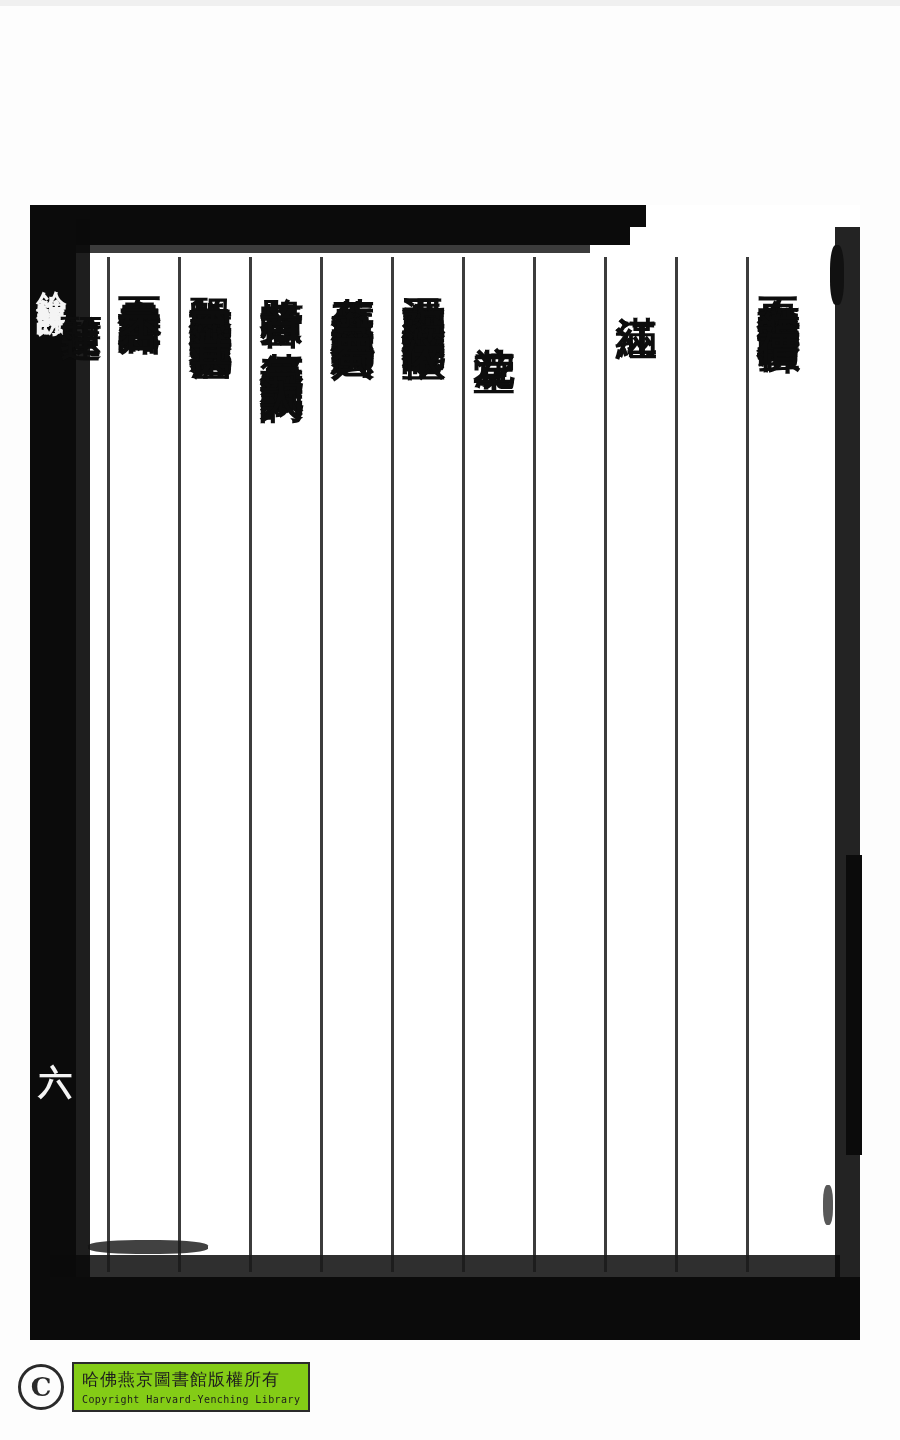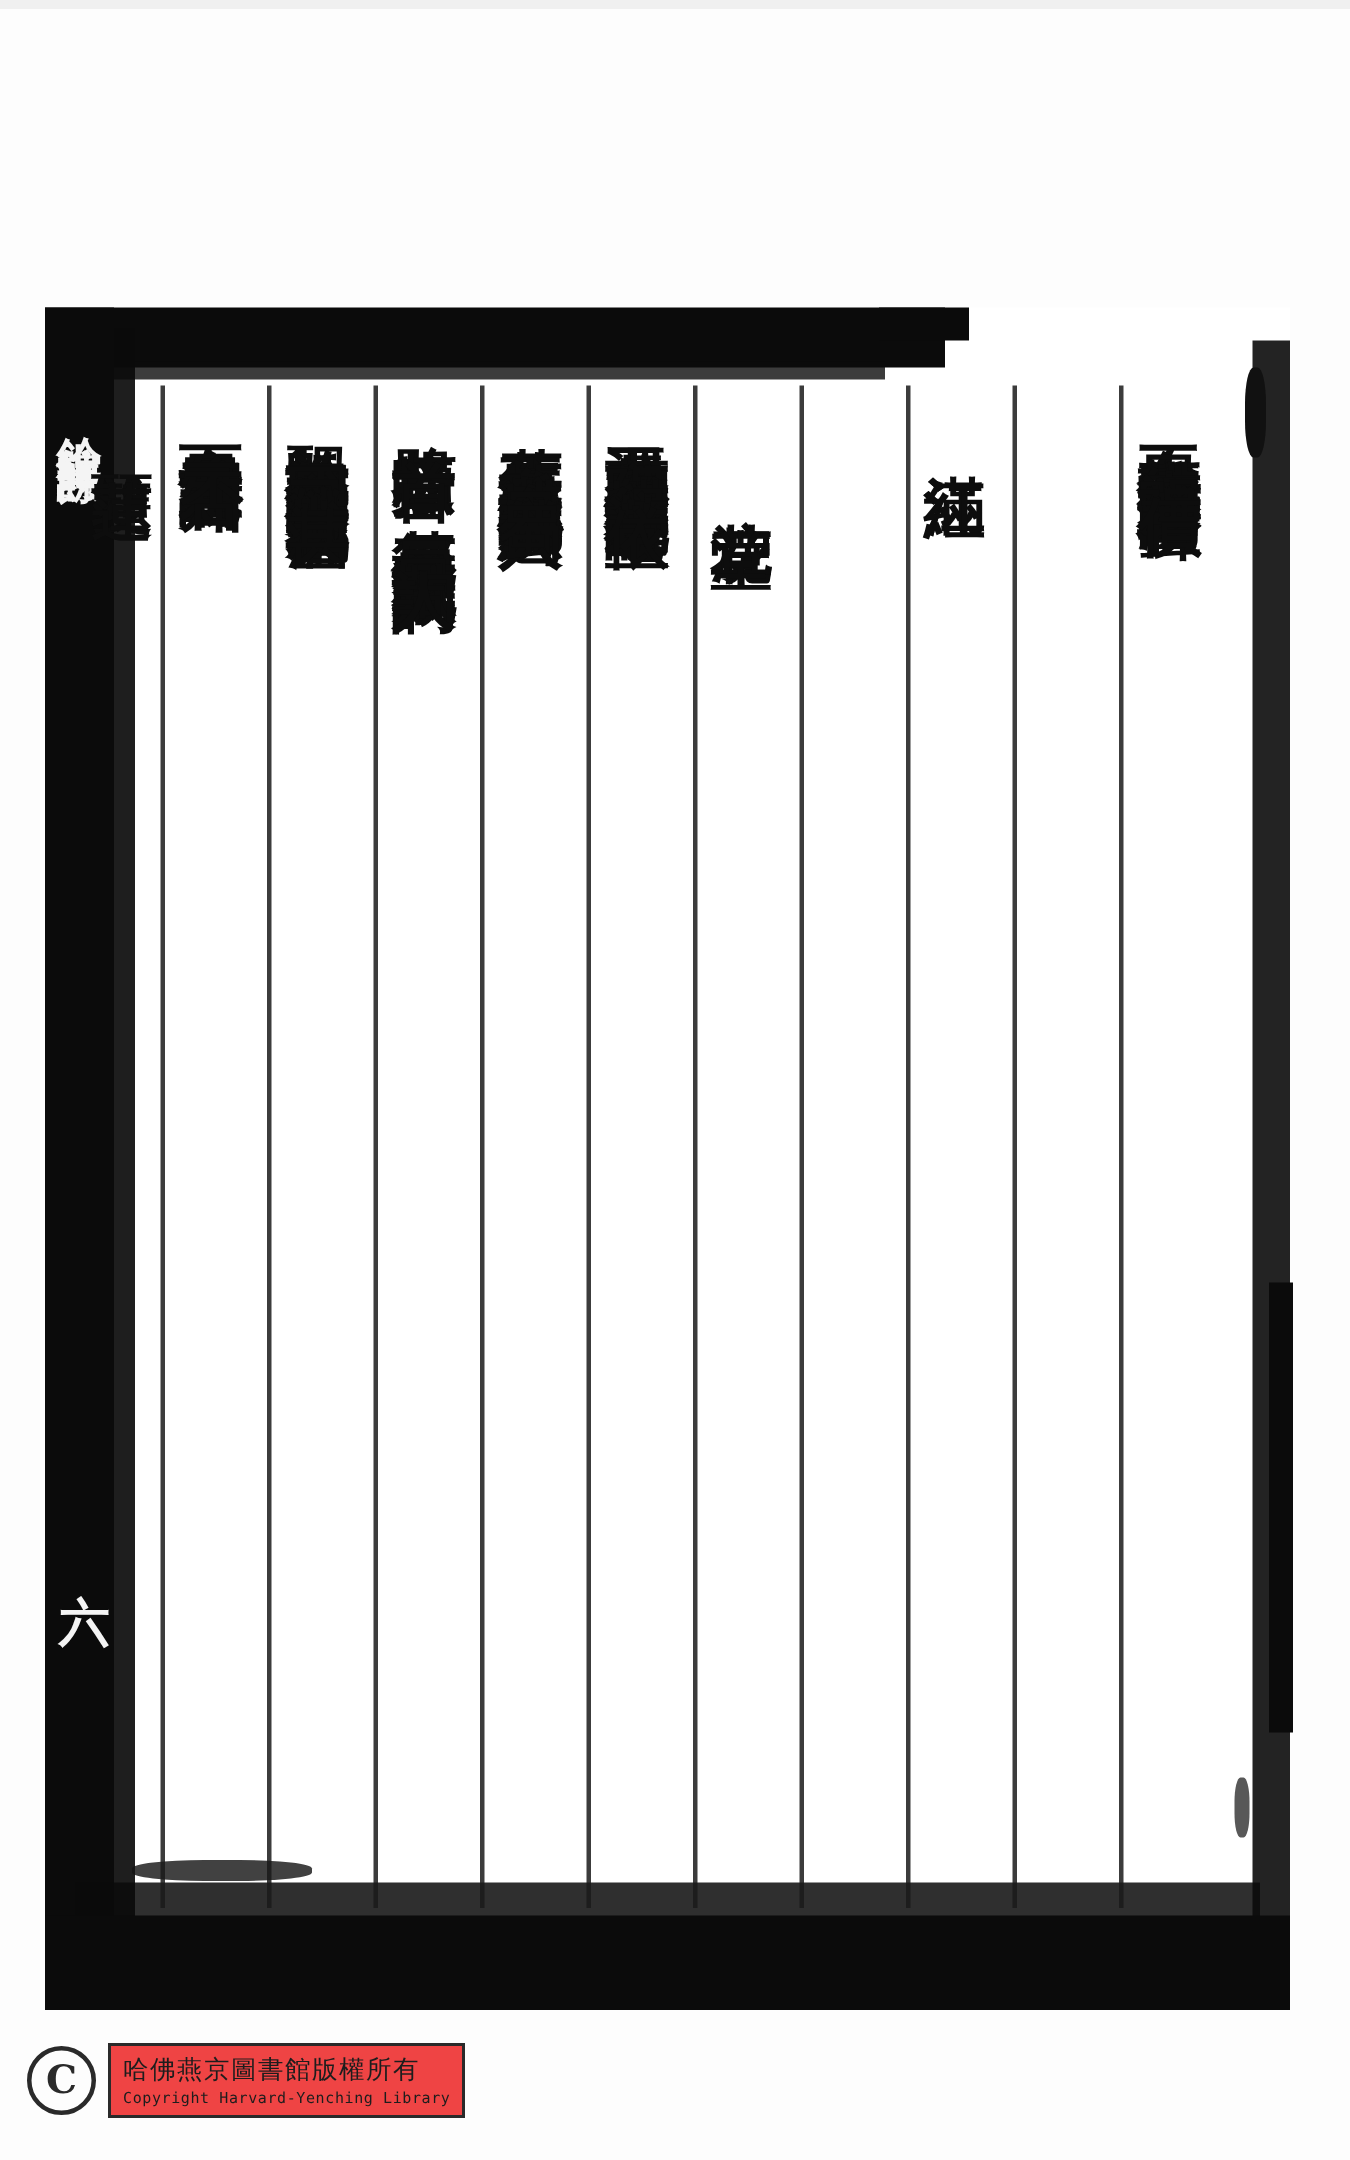--- a/index.html
+++ b/index.html
@@ -86,21 +86,21 @@
     border-radius: 50%;
     display: flex; align-items: center; justify-content: center;
     font-family: "DejaVu Serif", serif;
     font-size: 26px; font-weight: 700; color: #2a2a2a;
     flex: 0 0 auto;
     margin-right: 8px;
   }
   .stamp-box {
     border: 2px solid #2a2a2a;
     padding: 4px 8px 5px 8px;
-    background: #ef4444;
+    background: #84cc16;
   }
   .stamp-cn {
     font-family: "DejaVu Serif", serif;
     font-size: 17px;
     letter-spacing: 1px;
     color: #1d1d1d;
     white-space: nowrap;
   }
   .stamp-en {
     font-family: "DejaVu Sans Mono", monospace;

